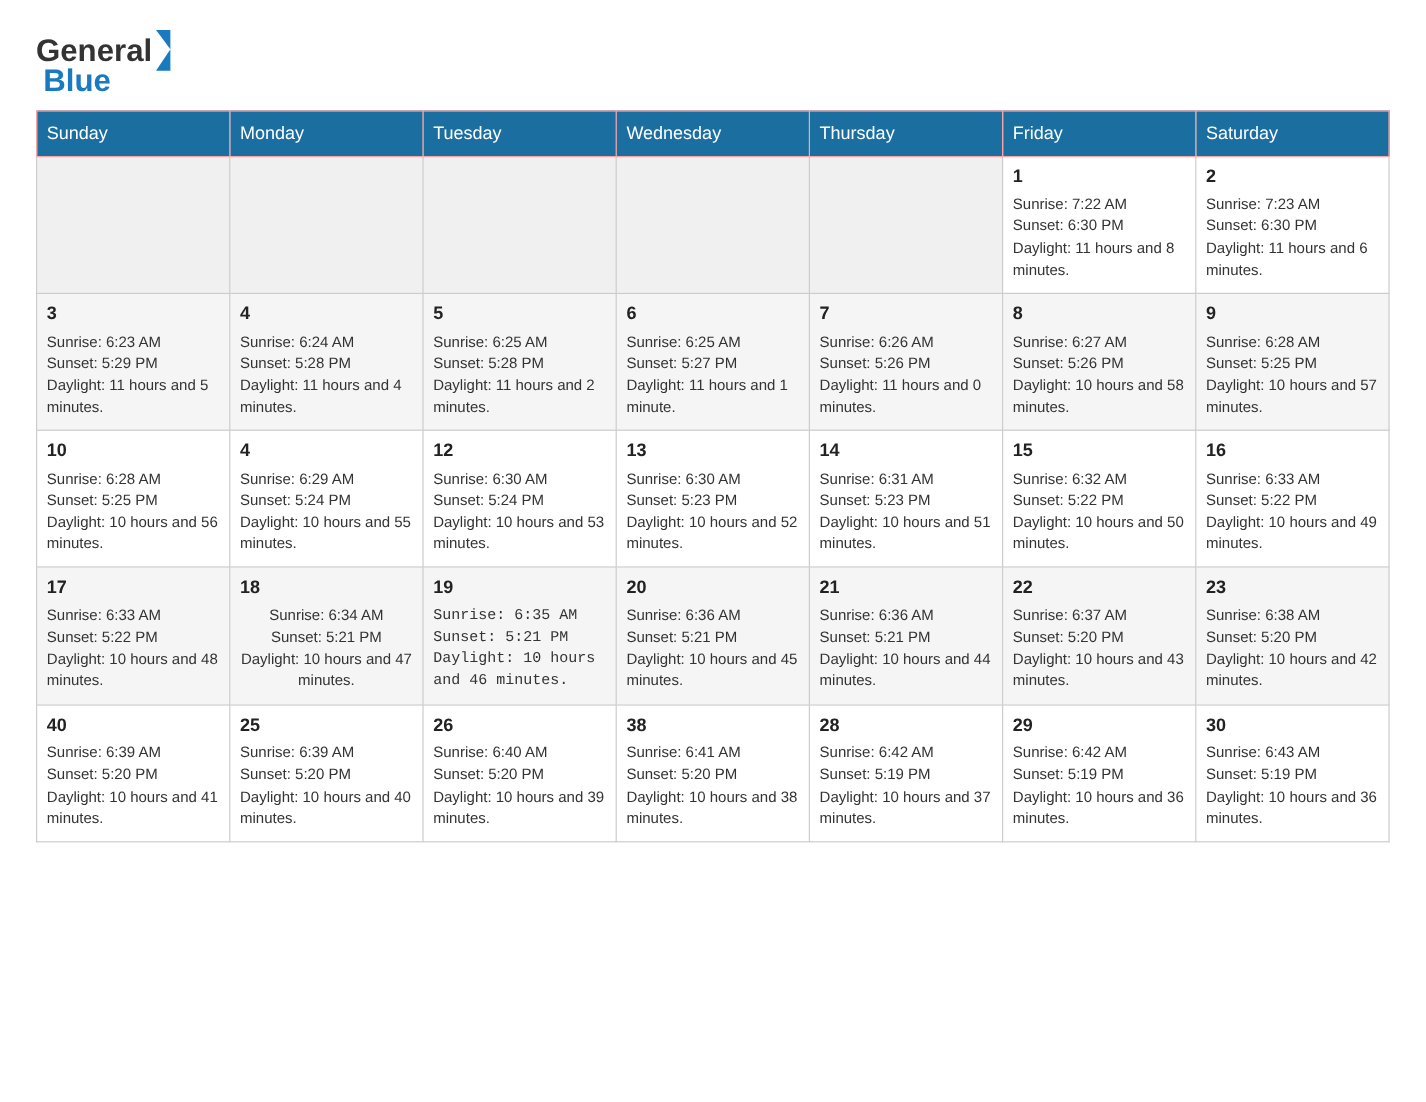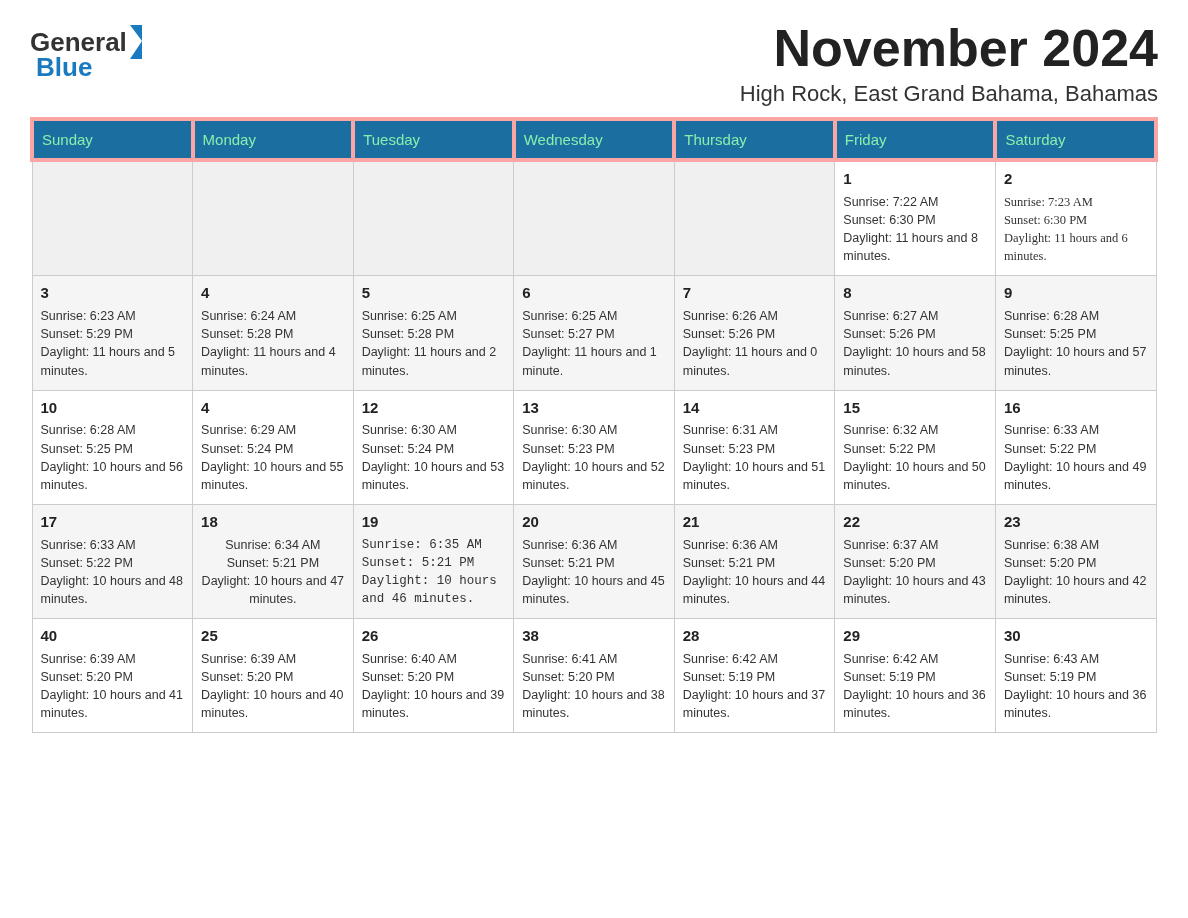--- a/index.html
+++ b/index.html
@@ -53,26 +53,26 @@
       color: #333;
       margin-top: 4px;
     }
     .calendar {
       width: 100%;
       border-collapse: collapse;
       border: 1px solid #ccc;
     }
     .calendar thead tr th {
       background-color: #1a6fa0;
-      color: #86efac;
+      color: #ffffff;
       padding: 10px 8px;
       font-size: 15px;
       font-weight: normal;
       text-align: left;
-      border: 4px solid #fca5a5;
+      border: 1px solid #fca5a5;
     }
     .calendar tbody tr td {
       vertical-align: top;
       padding: 6px 8px 10px 8px;
       border: 1px solid #ccc;
       width: 14.28%;
       min-height: 100px;
       font-size: 13px;
       color: #333;
       line-height: 1.45;
@@ -108,24 +108,20 @@
   <div class="logo">
     <div class="logo-text">
       <span class="logo-general">General</span>
       <span class="logo-triangle"></span>
       <br>
     </div>
     <div class="logo-text" style="margin-top:-6px; padding-left: 4px;">
       <span class="logo-blue">Blue</span>
     </div>
   </div>
-  <div class="title-area">
-    <div class="month-title">November 2024</div>
-    <div class="location-title">High Rock, East Grand Bahama, Bahamas</div>
-  </div>
 </div>
 
 <table class="calendar">
   <thead>
     <tr>
     <th>Sunday</th>
         <th>Monday</th>
         <th>Tuesday</th>
         <th>Wednesday</th>
         <th>Thursday</th>
@@ -141,21 +137,21 @@
         <td class="empty-cell"></td>
         <td class="empty-cell"></td>
         <td>
           <span class="day-number">1</span>
           <div class="day-info" style="white-space: pre-line;">Sunrise: 7:22 AM
 Sunset: 6:30 PM
 Daylight: 11 hours and 8 minutes.</div>
         </td>
         <td>
           <span class="day-number">2</span>
-          <div class="day-info" style="white-space: pre-line; font-family: Liberation Serif, serif;">Sunrise: 7:23 AM
+          <div class="day-info" style="white-space: pre-line;">Sunrise: 7:23 AM
 Sunset: 6:30 PM
 Daylight: 11 hours and 6 minutes.</div>
         </td>
       </tr>
       <tr>
         <td>
           <span class="day-number">3</span>
           <div class="day-info" style="white-space: pre-line;">Sunrise: 6:23 AM
 Sunset: 5:29 PM
 Daylight: 11 hours and 5 minutes.</div>

